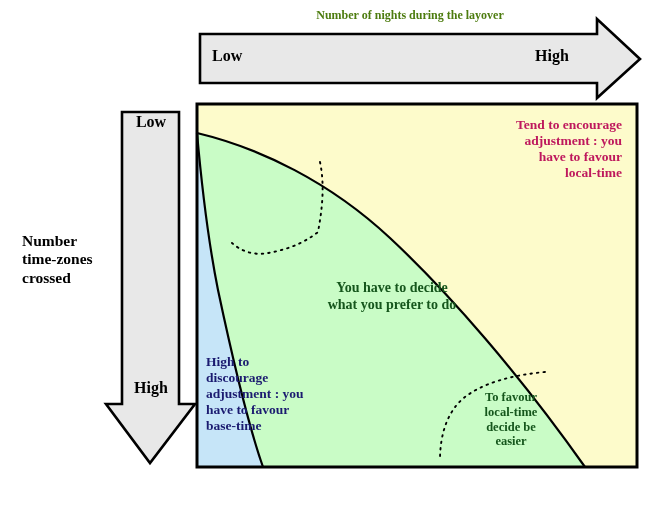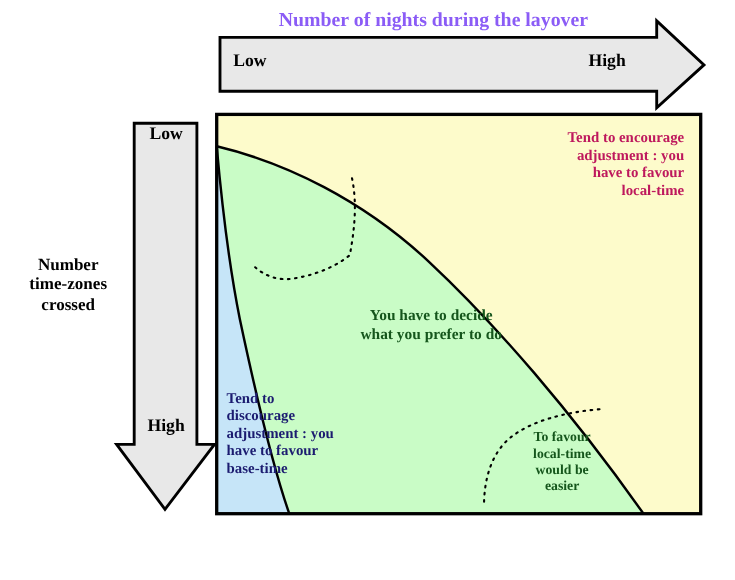--- a/index.html
+++ b/index.html
@@ -34,26 +34,26 @@
 
   .txt {
     position: absolute;
     font-weight: bold;
     line-height: 1.18;
     white-space: pre-line;
   }
 
   
   #h-arrow-title {
-    left: 184px;
+    left: 200px;
     top: 8px;
     width: 420px;
     text-align: center;
-    font-size: 18px;
-    color: #8b5cf6;
+    font-size: 12px;
+    color: #4d7c0f;
   }
 
   
   #h-arrow-low {
     left: 212px;
     top: 47px;
     font-size: 16px;
     color: #000000;
   }
   #h-arrow-high {
@@ -74,24 +74,24 @@
   }
   #v-arrow-high {
     left: 122px;
     top: 379px;
     width: 58px;
     text-align: center;
     font-size: 16px;
     color: #000000;
   }
   #v-arrow-title {
-    left: 6px;
+    left: 22px;
     top: 232px;
     width: 112px;
-    text-align: center;
+    text-align: left;
     font-size: 15.5px;
     color: #000000;
   }
 
   
   #region-yellow-text {
     left: 466px;
     top: 117px;
     width: 156px;
     text-align: right;
@@ -194,28 +194,28 @@
 
   <div class="txt" id="v-arrow-title">Number
 time-zones
 crossed</div>
 
   <div class="txt" id="region-yellow-text">Tend to encourage
 adjustment : you
 have to favour
 local-time</div>
 
-  <div class="txt" id="region-blue-text">Tend to
+  <div class="txt" id="region-blue-text">High to
 discourage
 adjustment : you
 have to favour
 base-time</div>
 
   <div class="txt" id="region-green-text">You have to decide
 what you prefer to do</div>
 
 
   <div class="txt" id="region-favourlocal-text">To favour
 local-time
-would be
+decide be
 easier</div>
 
 </div>
 
 </body></html>

